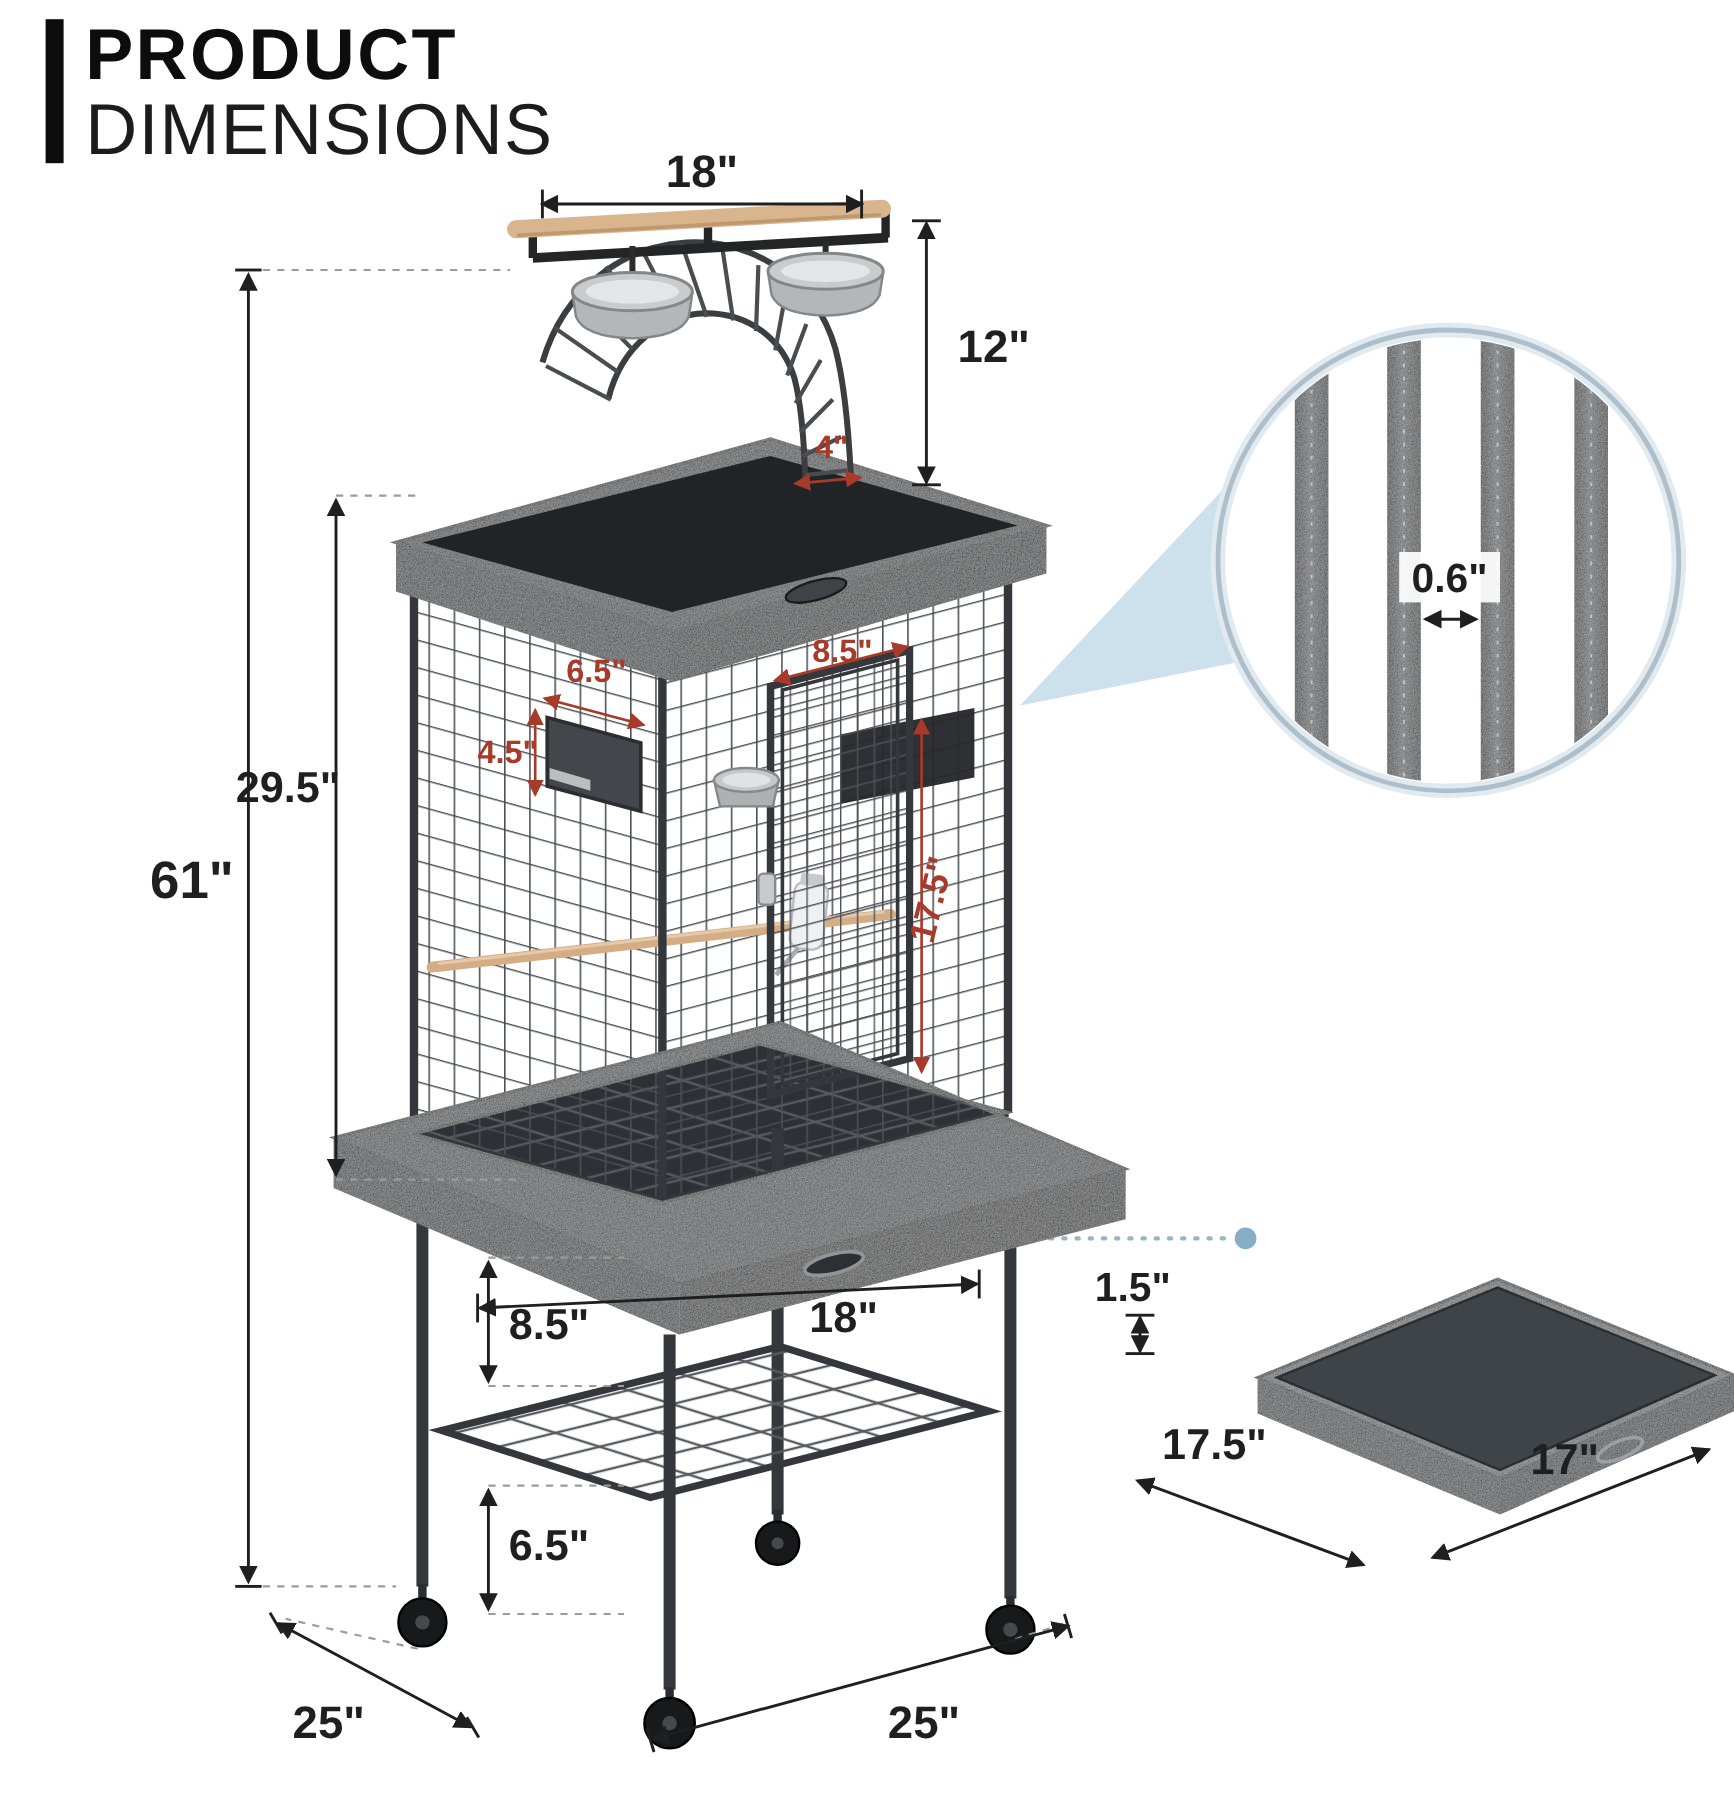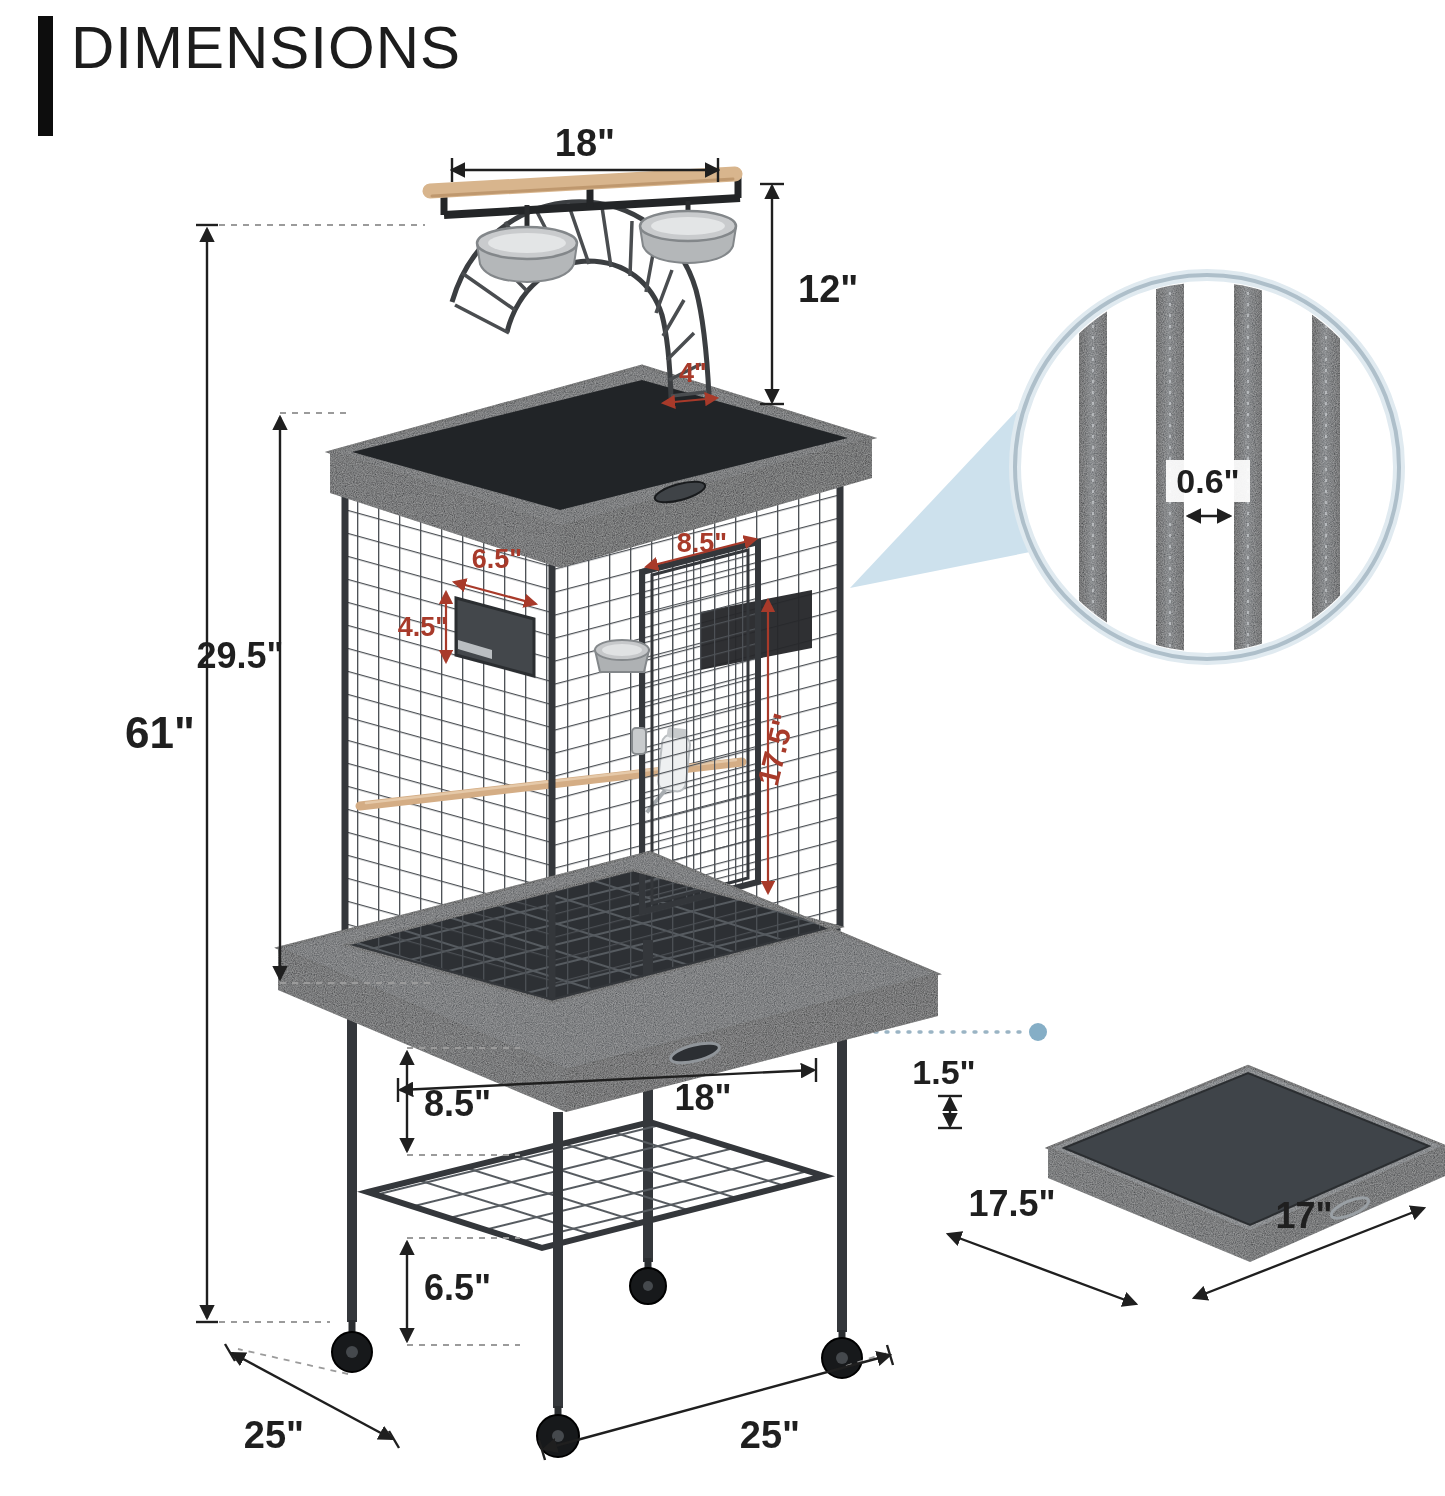--- a/index.html
+++ b/index.html
@@ -20,20 +20,21 @@
   .frame{stroke:#34373b;fill:none;}
 </style>
 </head>
 <body>
 
 <div class="canvas">
 
   <header class="title-block">
     <div class="title-bar"></div>
     <div>
+      <div class="title-line1">PRODUCT</div>
       <div class="title-line2">DIMENSIONS</div>
     </div>
   </header>
 
   <svg width="1445" height="1496" viewBox="0 0 1445 1496">
     <defs>
       <marker id="mB" viewBox="0 0 10 10" refX="8.5" refY="5" markerWidth="6.5" markerHeight="6.5" orient="auto-start-reverse">
         <path d="M0 0L10 5L0 10z" fill="#1f1f1f"></path>
       </marker>
       <marker id="mR" viewBox="0 0 10 10" refX="8.5" refY="5" markerWidth="6.5" markerHeight="6.5" orient="auto-start-reverse">

